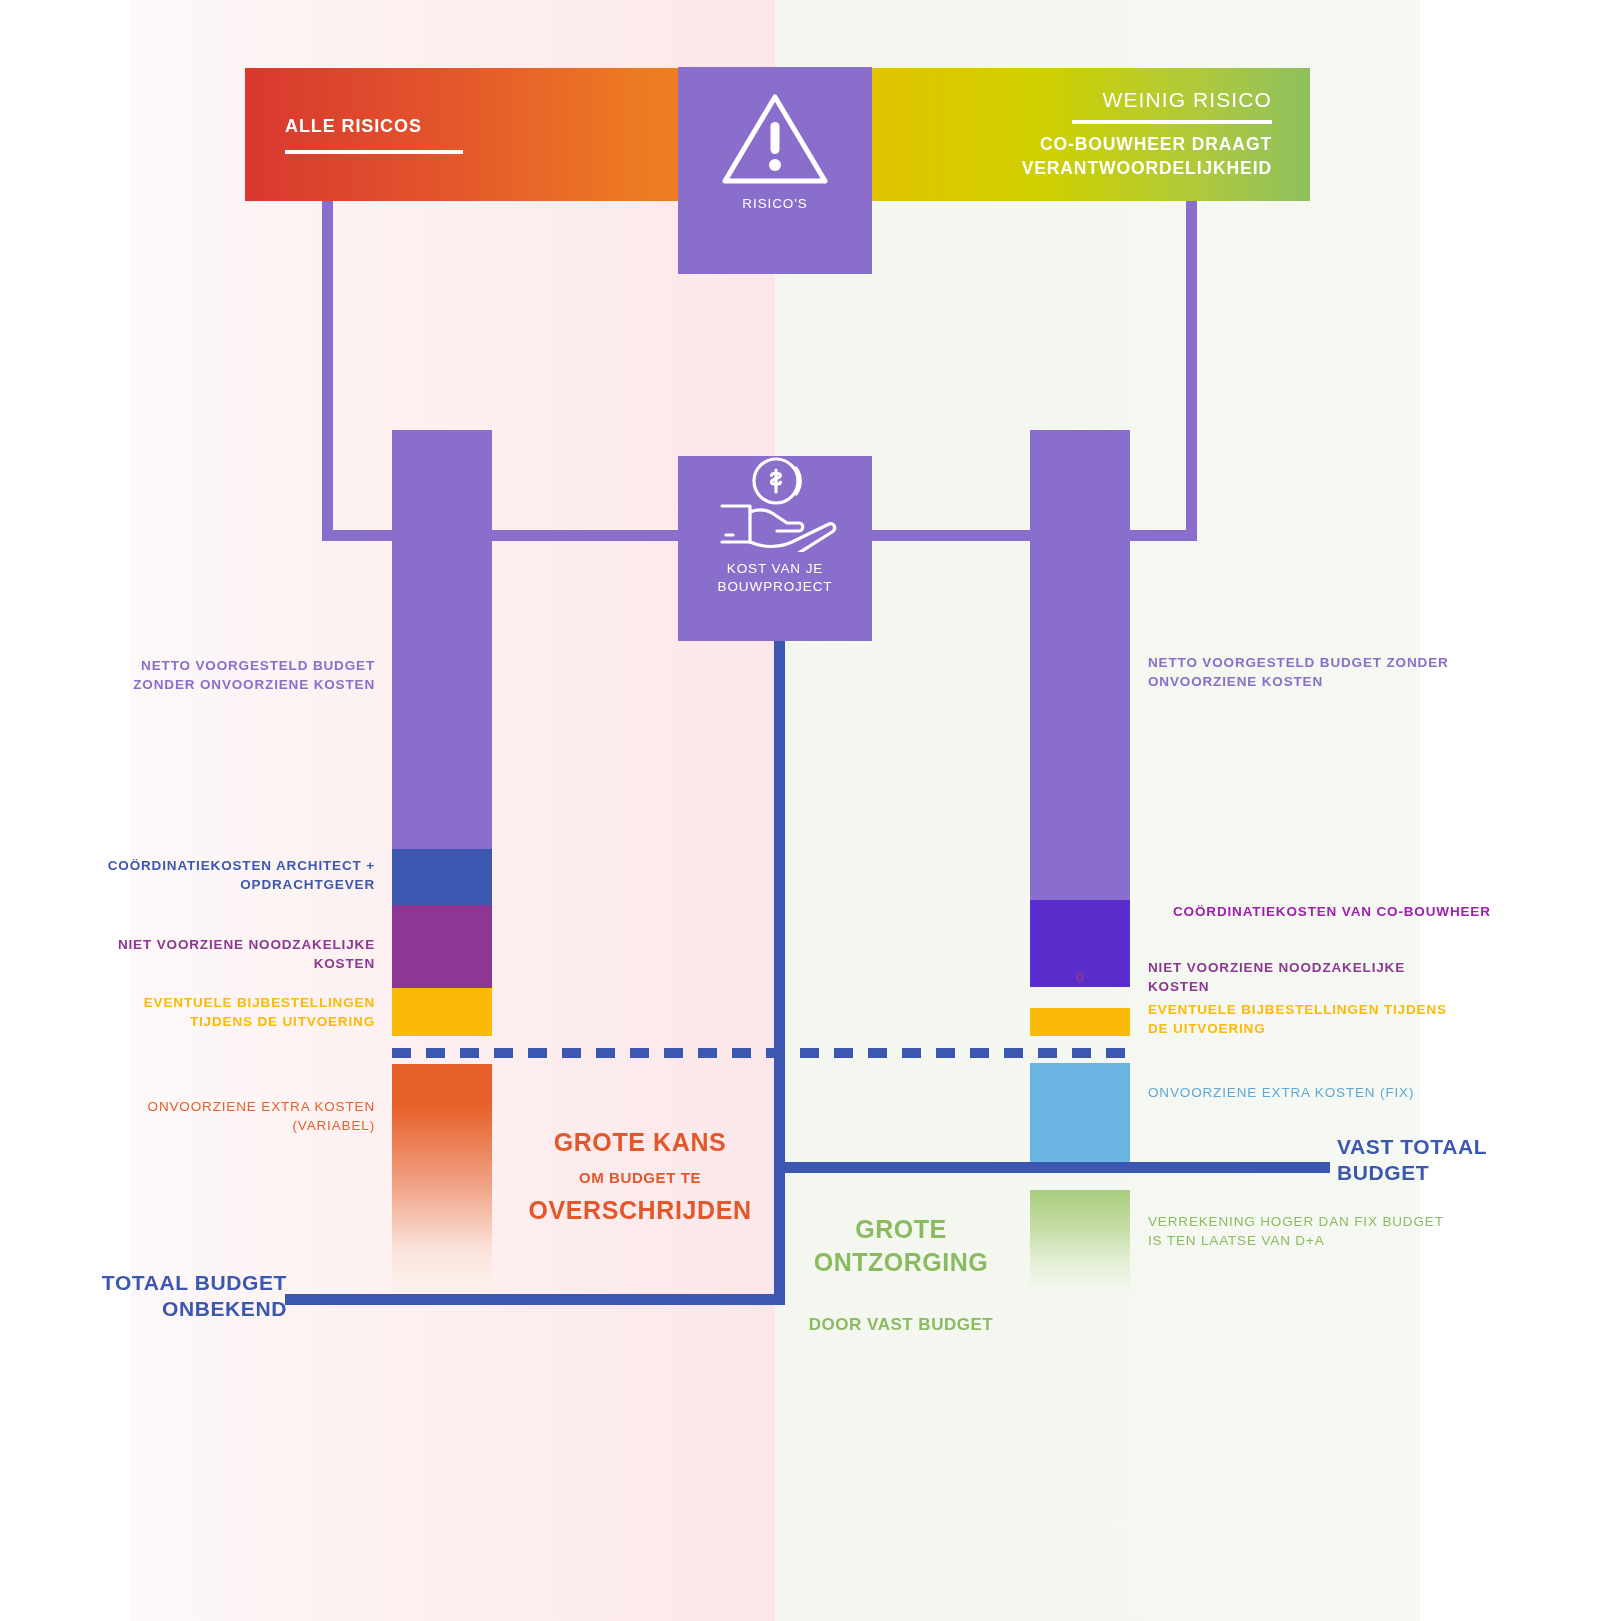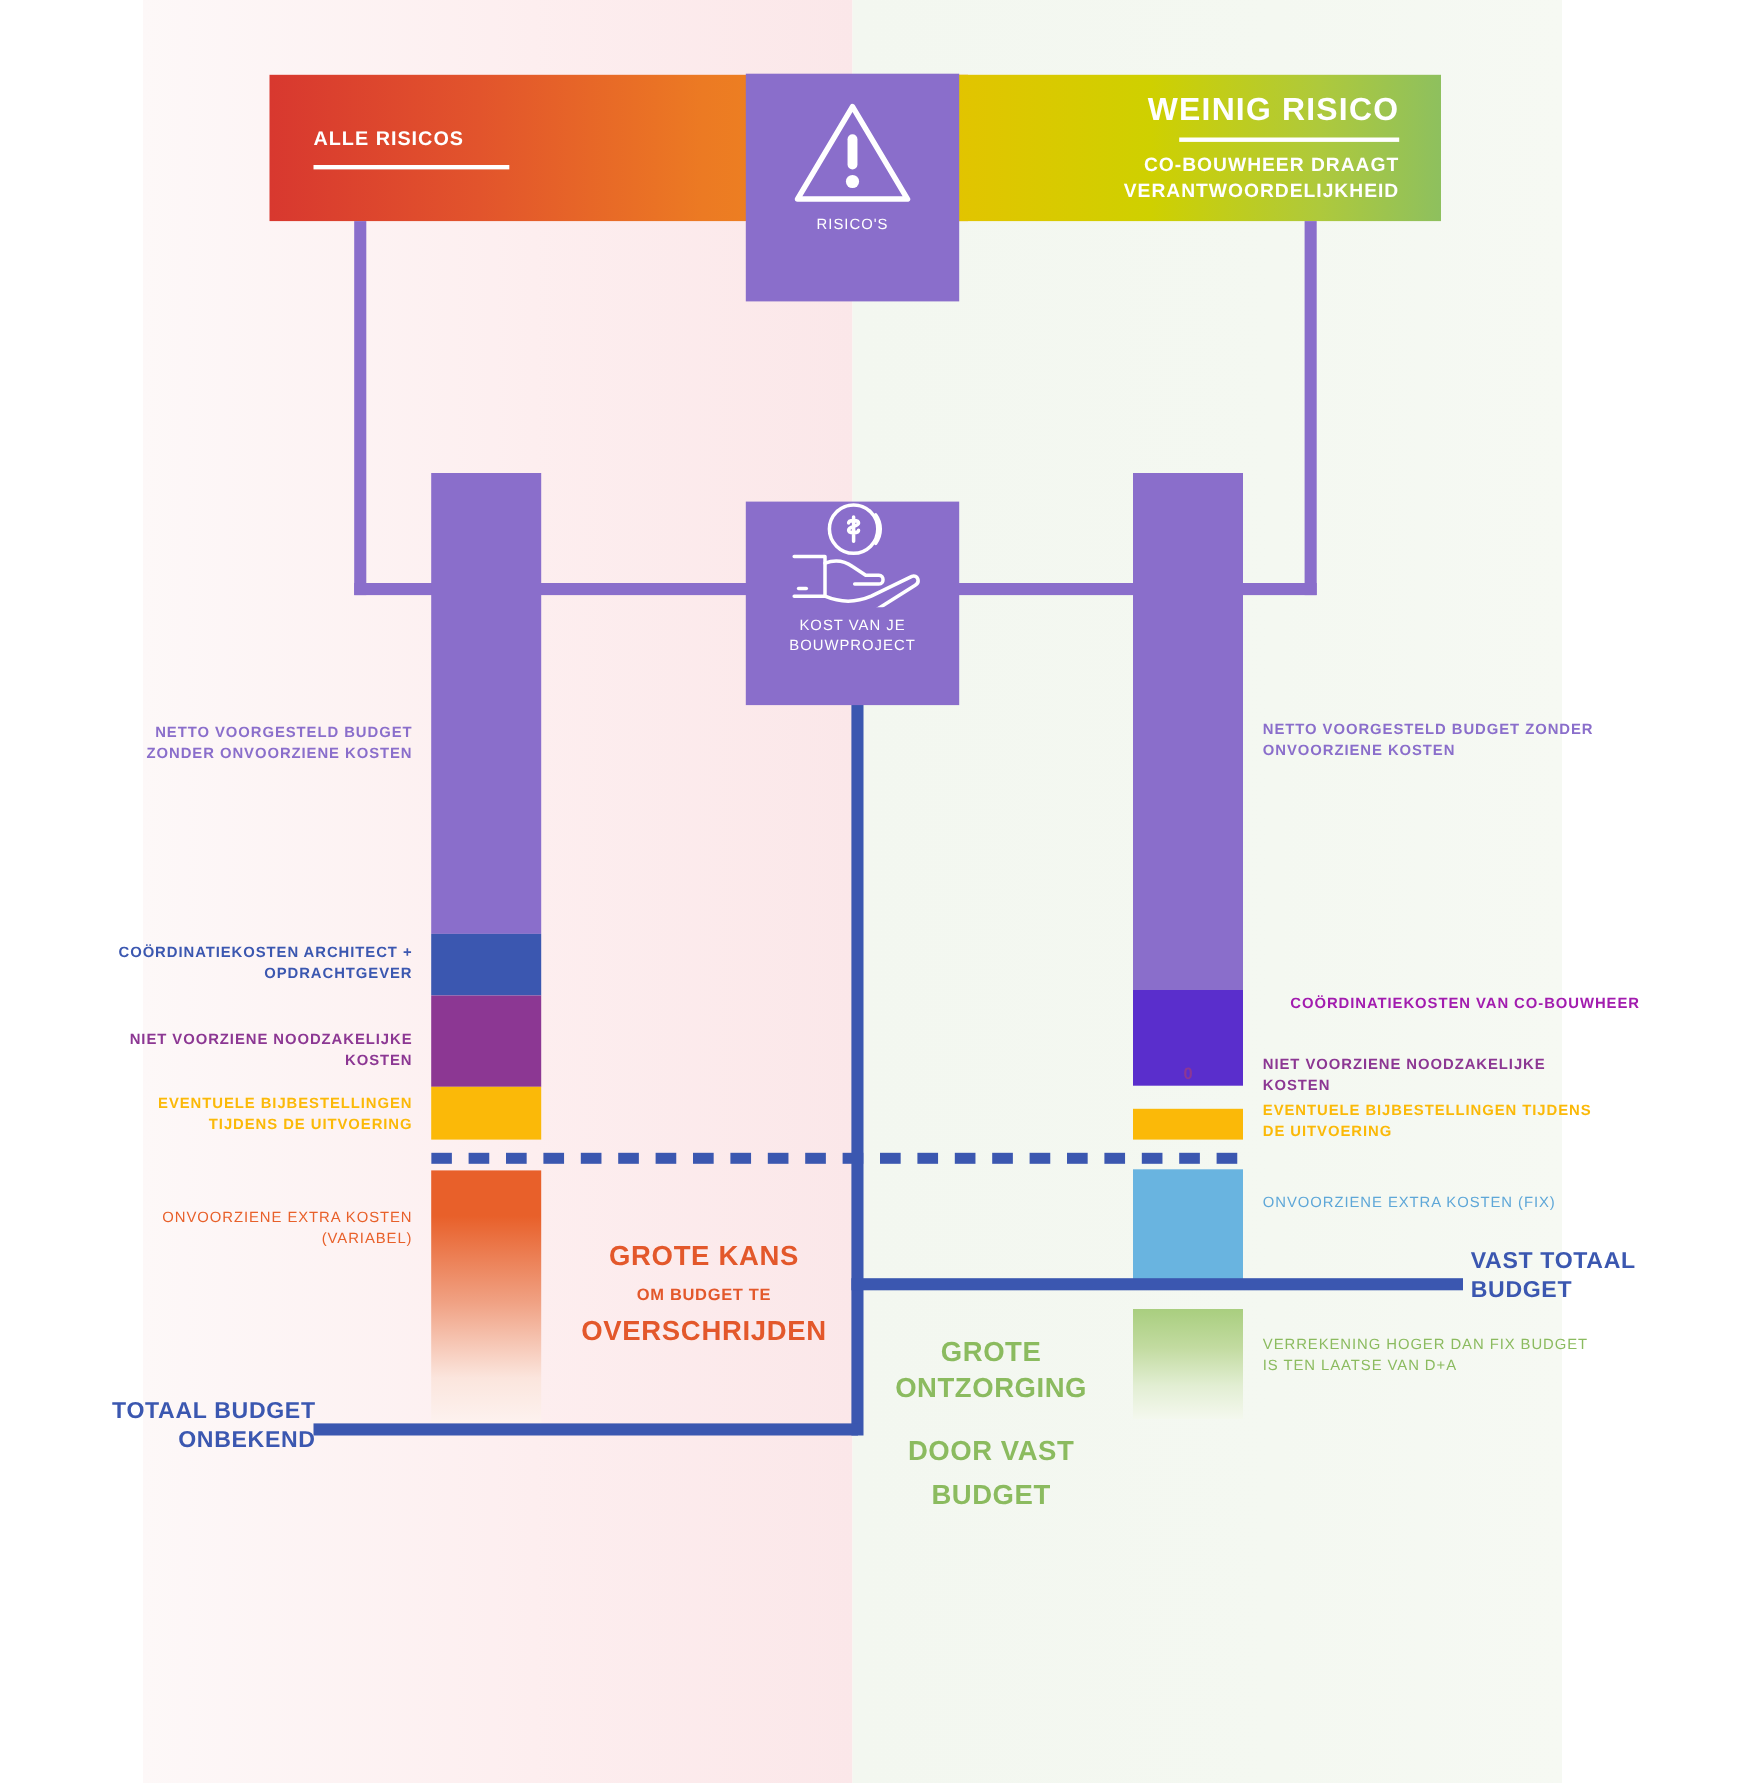--- a/index.html
+++ b/index.html
@@ -49,21 +49,21 @@
   .ban-line1{
     font-size:18.5px; font-weight:bold; letter-spacing:0.9px; line-height:1.35;
   }
   .ban-line2{
     font-size:18px; font-weight:bold; letter-spacing:0.9px; line-height:1.3;
   }
   .ban-rule{
     height:4px; background:#ffffff; margin-top:11px; width:178px;
   }
   .banner-right .ban-title{
-    font-size:29px; font-weight:bold; letter-spacing:1.1px;
+    font-size:21px; font-weight:normal; letter-spacing:1.1px;
   }
   .banner-right .ban-rule{ width:200px; margin-top:8px; margin-bottom:9px;}
   .banner-right .ban-sub{ font-size:17.5px; font-weight:bold; letter-spacing:0.9px; line-height:1.35;}
 
   
   .icon-box{
     position:absolute;
     background:#8a6ecb;
     color:#ffffff;
     display:flex;
@@ -145,21 +145,21 @@
 
   
   .stmt{ position:absolute; text-align:center; z-index:5; }
   #stmt-left{ left:470px; top:1128px; width:340px; color:#e3582b;}
   #stmt-left .s1{ font-size:25px; font-weight:bold; letter-spacing:0.6px;}
   #stmt-left .s2{ font-size:15px; font-weight:bold; letter-spacing:0.6px; margin-top:12px;}
   #stmt-left .s3{ font-size:25px; font-weight:bold; letter-spacing:0.6px; margin-top:10px;}
 
   #stmt-right{ left:790px; top:1213px; width:222px; color:#8bbb5f;}
   #stmt-right .s1{ font-size:25px; font-weight:bold; letter-spacing:0.5px; line-height:1.32;}
-  #stmt-right .s2{ font-size:25px; font-weight:bold; letter-spacing:0.5px; margin-top:20px; line-height:1.6;}
+  #stmt-right .s2{ font-size:17px; font-weight:bold; letter-spacing:0.5px; margin-top:32px; line-height:1.6;}
 
   
   .total{ position:absolute; font-size:21px; font-weight:bold; color:#3b57b0; letter-spacing:0.6px; line-height:1.22; z-index:5;}
   #total-left { left:80px;  top:1270px; width:207px; text-align:right;}
   #total-right{ left:1337px; top:1134px; width:200px; text-align:left;}
 
   svg{ display:block; }
 </style>
 </head>
 <body>

